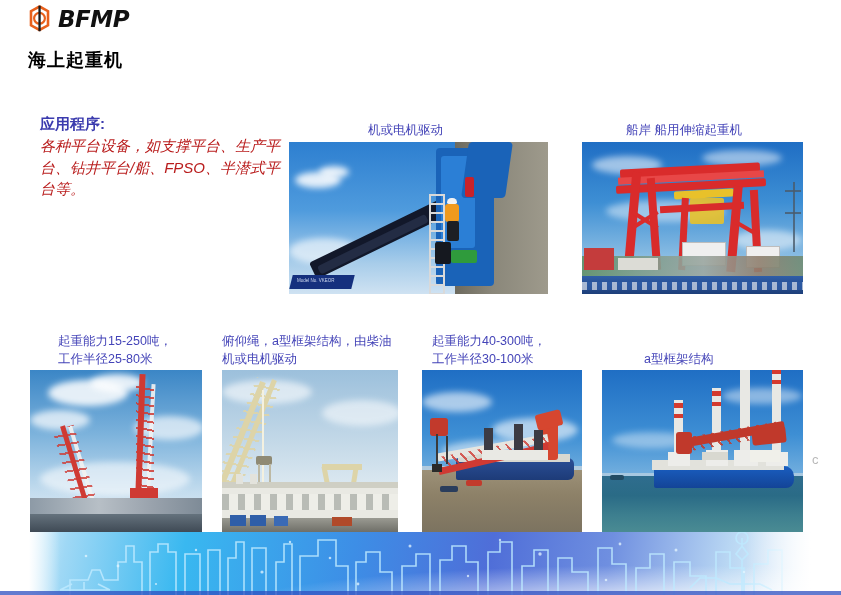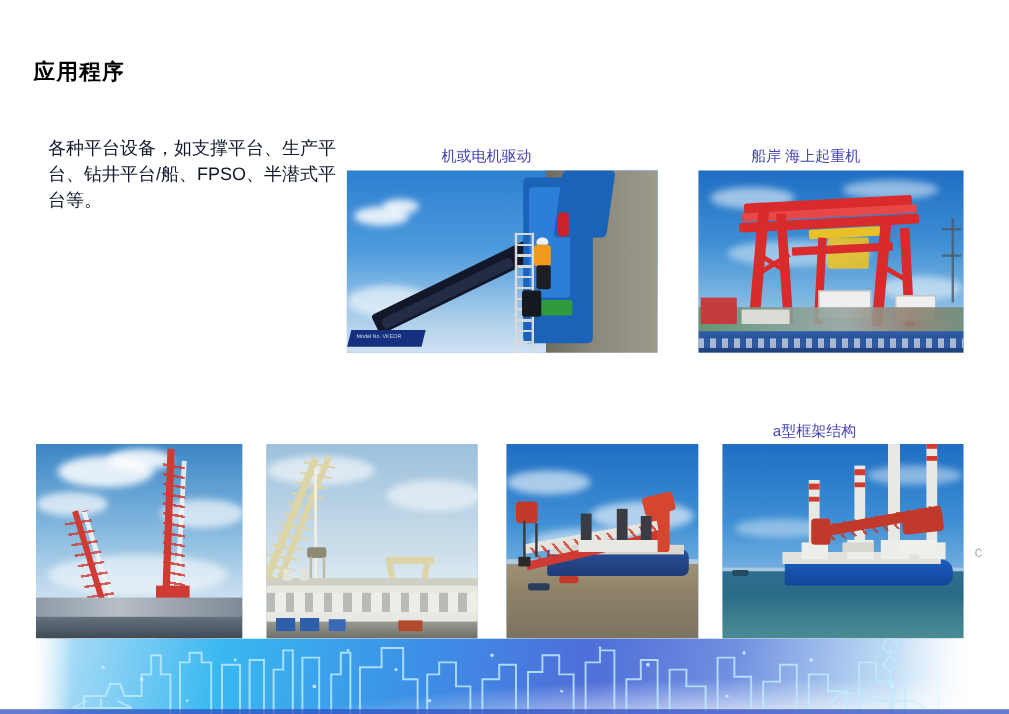--- a/index.html
+++ b/index.html
@@ -19,21 +19,21 @@
   
   .page-title {
     position: absolute; left: 28px; top: 48px;
     font-size: 18px; font-weight: bold; color: #000;
     letter-spacing: 1px;
   }
 
   
   .app-block { position: absolute; left: 40px; top: 113px; width: 248px; }
   .app-block .app-head { font-size: 15px; font-weight: bold; color: #3b3bae; line-height: 1.45; }
-  .app-block .app-body { font-size: 15px; color: #0f172a; line-height: 1.45; }
+  .app-block .app-body { font-size: 15px; color: #b91c1c; line-height: 1.45; font-style: italic; }
 
   
   .caption { position: absolute; font-size: 12.5px; color: #4444b8; line-height: 1.45; white-space: pre-line; }
 
   
   .photo { position: absolute; overflow: hidden; background: #9bb7d8; }
 
   
   .sky-blue   { position:absolute; inset:0; background: linear-gradient(180deg,#2d7fd0 0%,#4f9bdd 45%,#a8cdea 80%,#cfe2f2 100%); }
   .sky-pale   { position:absolute; inset:0; background: linear-gradient(180deg,#3b86c6 0%,#7db3dc 40%,#c3dcee 75%,#e8f0f6 100%); }
@@ -79,29 +79,40 @@
   .band svg { position:absolute; left:0; bottom:0; }
   .band-base { position:absolute; left:0; bottom:0; width:100%; height:4px; background:#2f4fc0; opacity:.75; }
 
   .stray-c { position:absolute; left:812px; top:452px; font-size:13px; color:#b9b9b9; }
 </style>
 </head>
 <body>
 
 <div class="slide">
 
-
-  <div class="page-title">应用程序</div>
+  <div class="logo-wrap">
+    <span class="logo-mark">
+      <svg width="27" height="27" viewBox="0 0 27 27">
+        <path d="M13.5 1.5 L22 6.2 L22 20.3 L13.5 25 L5 20.3 L5 6.2 Z" fill="none" stroke="#E8601C" stroke-width="2.6"></path>
+        <circle cx="13.5" cy="13.3" r="5.4" fill="none" stroke="#E8601C" stroke-width="2.2"></circle>
+        <rect x="12.4" y="0.8" width="2.3" height="25.4" fill="#1a1a1a"></rect>
+      </svg>
+    </span>
+    <span class="logo-text">BFMP</span>
+  </div>
+
+  <div class="page-title">海上起重机</div>
 
   <div class="app-block">
+    <div class="app-head">应用程序:</div>
     <div class="app-body">各种平台设备，如支撑平台、生产平台、钻井平台/船、FPSO、半潜式平台等。</div>
   </div>
 
   <div class="caption" style="left:368px; top:121px;">机或电机驱动</div>
-  <div class="caption" style="left:626px; top:121px;">船岸 海上起重机</div>
+  <div class="caption" style="left:626px; top:121px;">船岸 船用伸缩起重机</div>
 
   <div class="photo" style="left:289px; top:142px; width:259px; height:152px;">
     <div class="sky-blue"></div>
     <div class="cloud" style="left:6px; top:30px; width:46px; height:16px;"></div>
     <div class="cloud" style="left:30px; top:24px; width:30px; height:12px;"></div>
     <div class="cloud" style="left:0px; top:96px; width:70px; height:26px; opacity:.6;"></div>
     <div class="p1-wall"></div>
 
     <div class="p1-boom" style="left:24px; top:120px; width:146px; height:18px; transform-origin:left center; transform:rotate(-26deg); border-radius:3px;"></div>
     <div class="p1-boom" style="left:30px; top:124px; width:120px; height:9px; transform-origin:left center; transform:rotate(-26deg); background:#232c44; border-radius:3px;"></div>
@@ -159,20 +170,26 @@
     <div style="position:absolute; left:36px; bottom:24px; width:40px; height:12px; background:#dcdcd6;"></div>
     <div style="position:absolute; left:2px; bottom:24px; width:30px; height:22px; background:#c43c3c;"></div>
     <div style="position:absolute; left:0; bottom:0; width:100%; height:18px; background:linear-gradient(180deg,#2f5ea8,#1d3f7a);"></div>
     <div style="position:absolute; left:0; bottom:4px; width:100%; height:8px; background:repeating-linear-gradient(90deg,#dfe6ef 0 5px, #2f5ea8 5px 10px); opacity:.7;"></div>
 
     <div style="position:absolute; right:8px; top:40px; width:2px; height:70px; background:#4a5b6b; opacity:.8;"></div>
     <div style="position:absolute; right:2px; top:48px; width:16px; height:2px; background:#4a5b6b; opacity:.8;"></div>
     <div style="position:absolute; right:2px; top:70px; width:16px; height:2px; background:#4a5b6b; opacity:.8;"></div>
   </div>
 
+  <div class="caption" style="left:58px;  top:332px;">起重能力15-250吨，
+工作半径25-80米</div>
+  <div class="caption" style="left:222px; top:332px;">俯仰绳，a型框架结构，由柴油
+机或电机驱动</div>
+  <div class="caption" style="left:432px; top:332px;">起重能力40-300吨，
+工作半径30-100米</div>
   <div class="caption" style="left:644px; top:350px;">a型框架结构</div>
 
   <div class="photo" style="left:30px; top:370px; width:172px; height:162px;">
     <div class="sky-pale"></div>
     <div class="cloud" style="left:18px; top:10px; width:80px; height:26px;"></div>
     <div class="cloud" style="left:60px; top:4px; width:54px; height:18px;"></div>
     <div class="cloud" style="left:0px; top:40px; width:60px; height:20px; opacity:.7;"></div>
     <div class="cloud" style="left:104px; top:46px; width:70px; height:24px; opacity:.65;"></div>
     <div class="cloud" style="left:10px; top:92px; width:150px; height:34px; opacity:.55;"></div>
 

